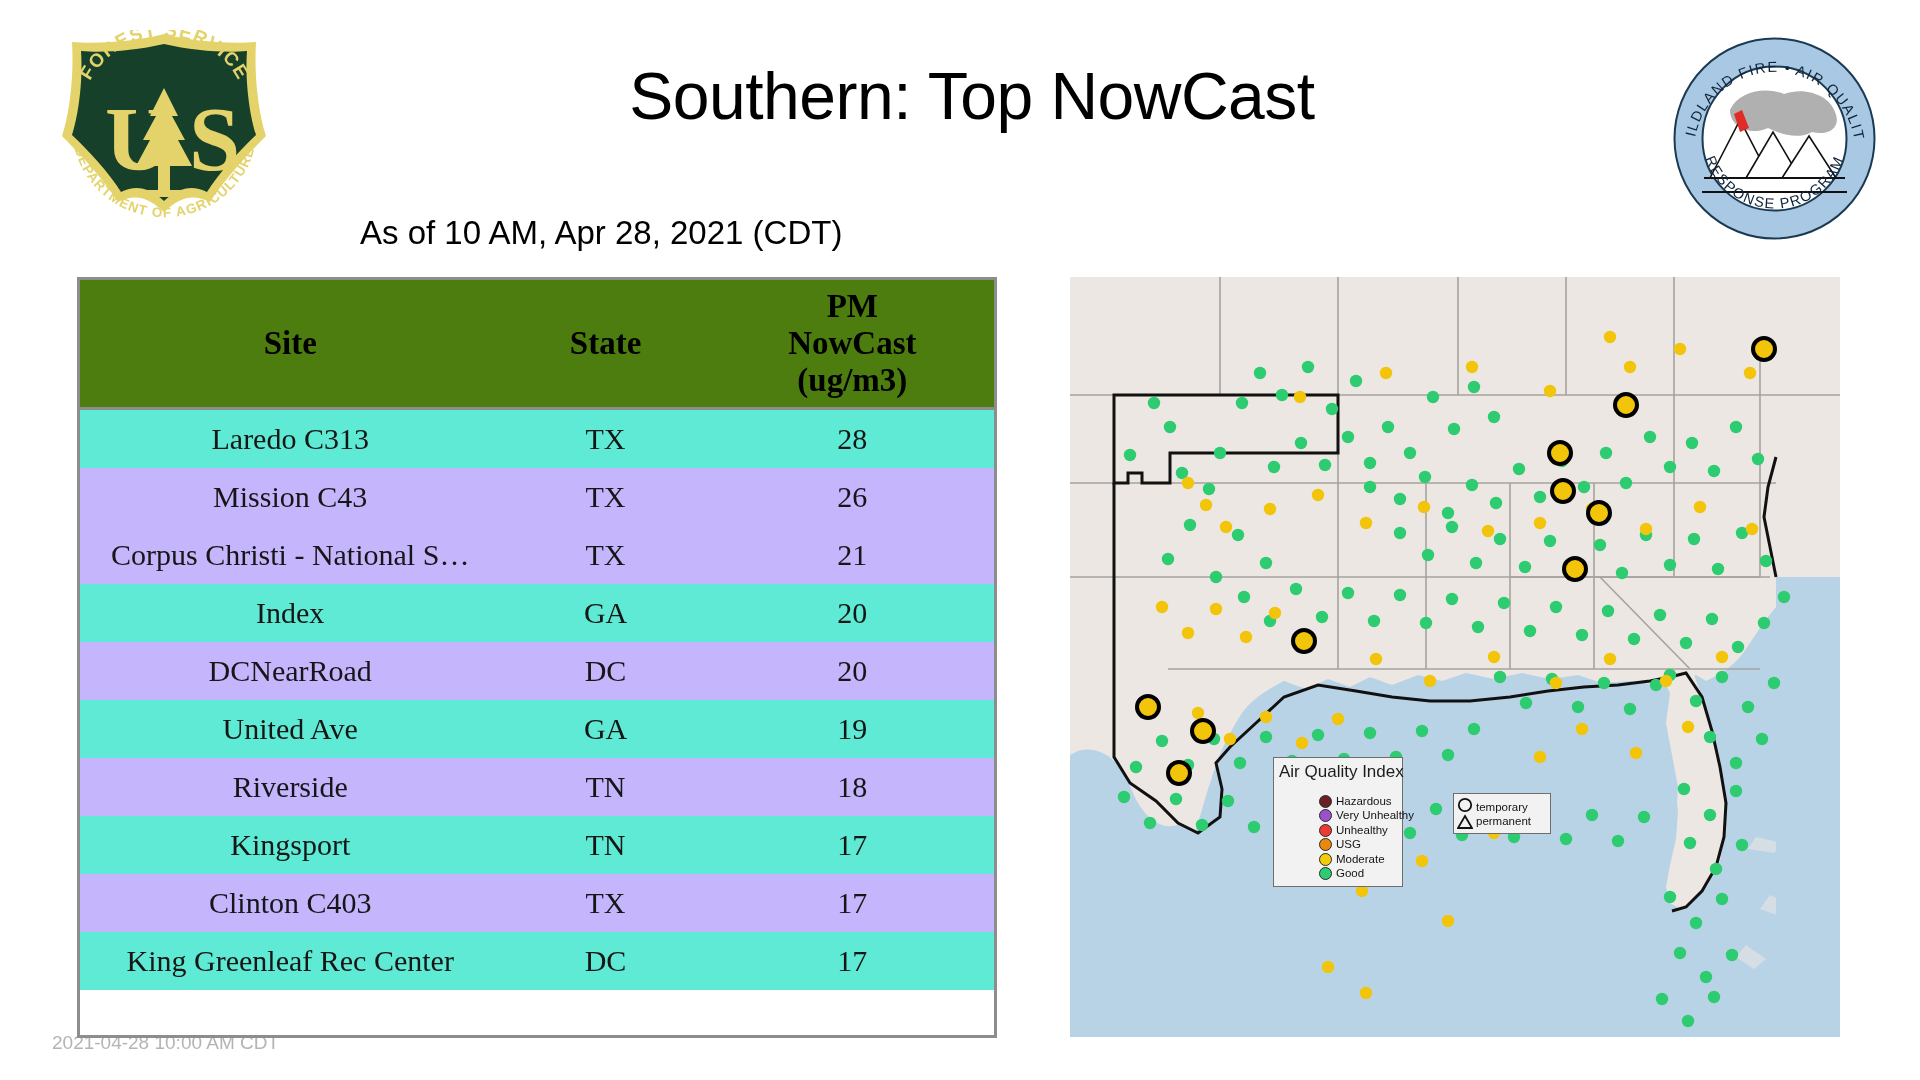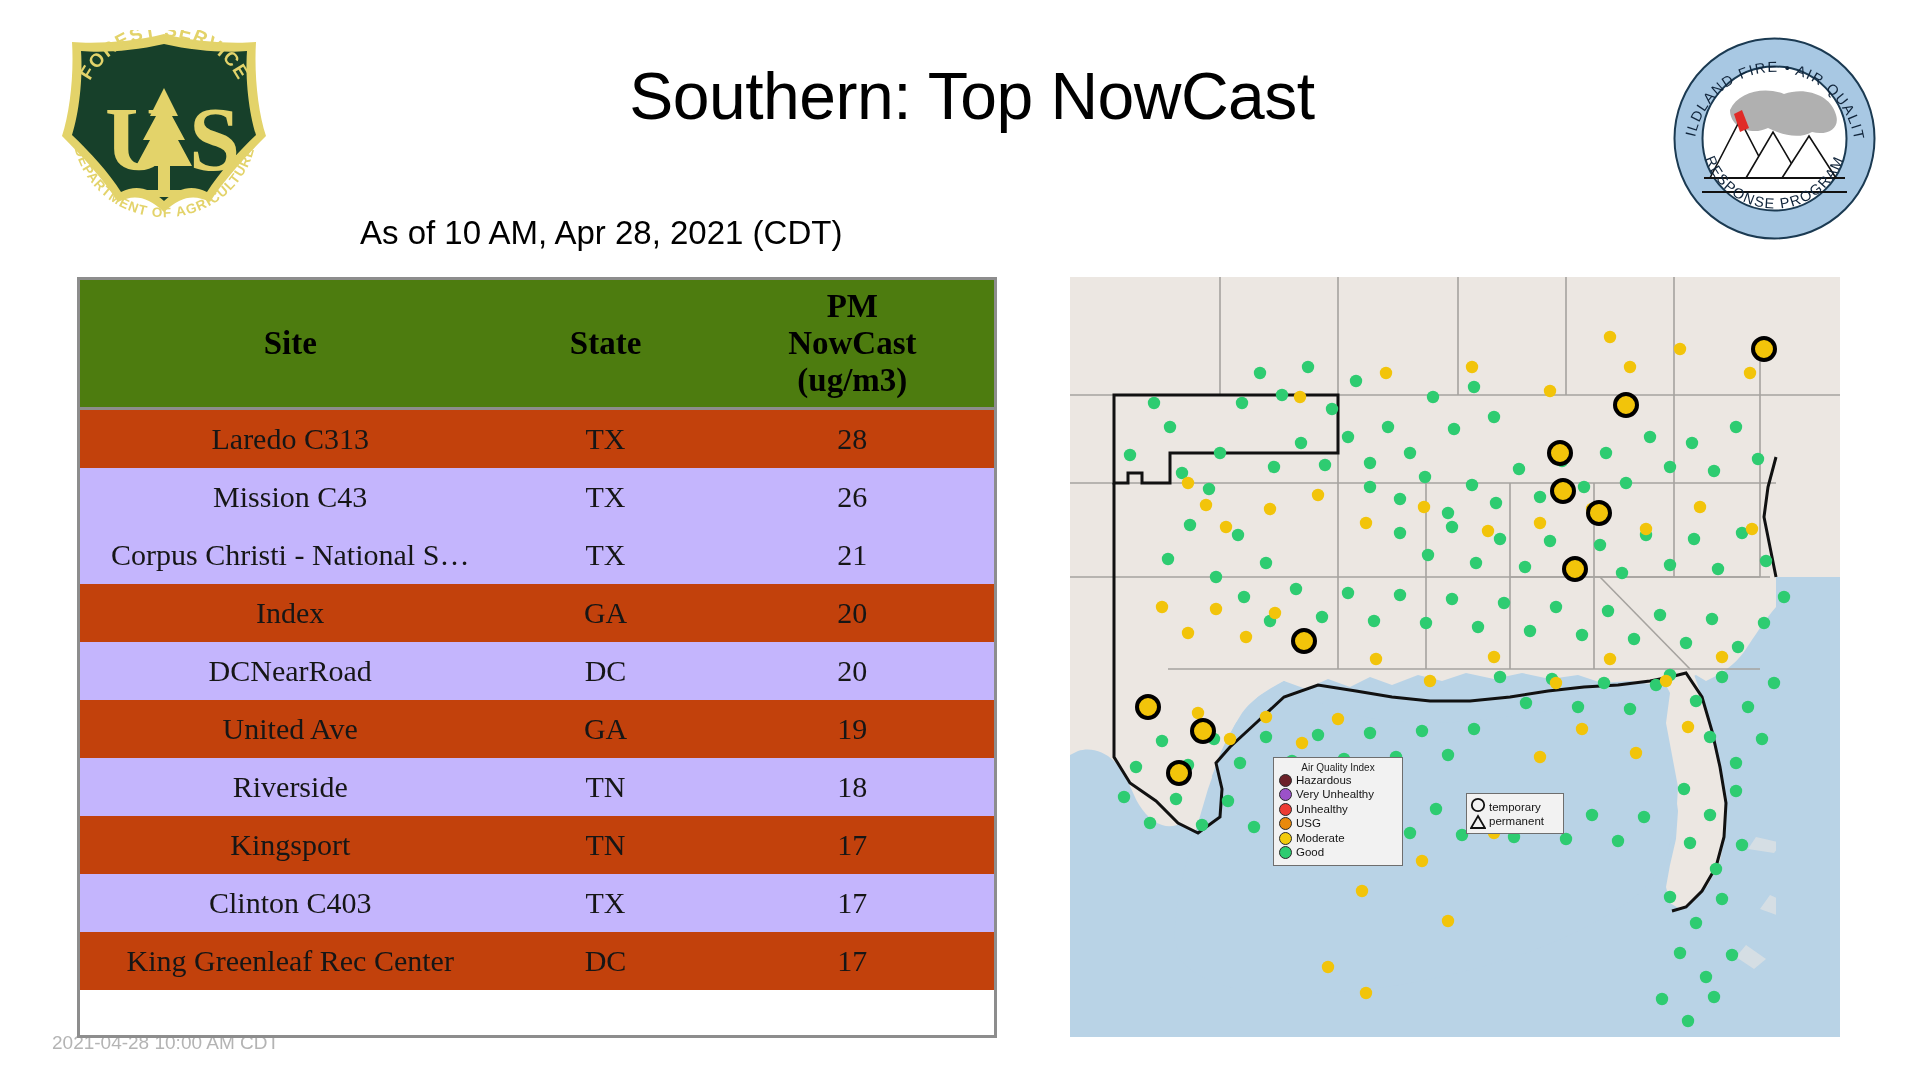--- a/index.html
+++ b/index.html
@@ -38,50 +38,50 @@
     background:#4d7c0f;color:#000;font-weight:bold;font-size:33px;
     text-align:center;vertical-align:middle;
     border-bottom:3px solid #8d8d8d;
     padding:8px 4px;height:125px;box-sizing:border-box;
     line-height:1.12;
   }
   table.nowcast td{
     text-align:center;font-size:30px;color:#161616;
     padding:0;height:58px;border:none;white-space:nowrap;overflow:hidden;
   }
-  table.nowcast tbody tr.odd td{background:#c2410c;}
+  table.nowcast tbody tr.odd td{background:#5eead4;}
   table.nowcast tbody tr.even td{background:#c4b5fd;}
   .col-site{width:46%;}
   .col-state{width:23%;}
   .col-pm{width:31%;}
 
   
   .map-wrap{
     position:absolute;left:1070px;top:277px;width:770px;height:760px;
     overflow:hidden;background:#b9d3e6;
   }
   .map-svg{position:absolute;left:0;top:0;width:770px;height:760px;}
 
   
   .aqi-legend{
     position:absolute;left:203px;top:480px;width:130px;
     background:#f2f2f2;border:1px solid #6e6e6e;
     padding:4px 5px 5px 5px;box-sizing:border-box;
     font-family:"Liberation Sans", sans-serif;
   }
   .aqi-legend .legend-title{
-    font-size:10px;color:#1d1d1d;text-align:center;margin-bottom:0;
+    font-size:17px;color:#1d1d1d;text-align:left;margin-bottom:12px;
     white-space:nowrap;
   }
-  .aqi-row{display:flex;align-items:center;gap:4px;height:14.5px;}
+  .aqi-row{display:flex;align-items:center;gap:4px;height:14.5px;margin-left:40px;}
   .aqi-dot{width:11px;height:11px;border-radius:50%;border:1px solid #2a2a2a;flex:none;}
   .aqi-label{font-size:11.5px;color:#141414;white-space:nowrap;line-height:1;}
 
   .site-legend{
-    position:absolute;left:396px;top:516px;width:98px;height:41px;
+    position:absolute;left:383px;top:516px;width:98px;height:41px;
     background:#f2f2f2;border:1px solid #6e6e6e;
     display:flex;align-items:center;padding-left:3px;box-sizing:border-box;
     font-family:"Liberation Sans", sans-serif;
   }
   .site-legend .sl-text{font-size:11.5px;color:#141414;line-height:14px;margin-left:3px;}
 
   .footer-note{
     position:absolute;left:52px;top:1032px;font-size:19px;color:#b4b4b4;
     font-family:"Liberation Sans", sans-serif;white-space:nowrap;z-index:0;
   }

